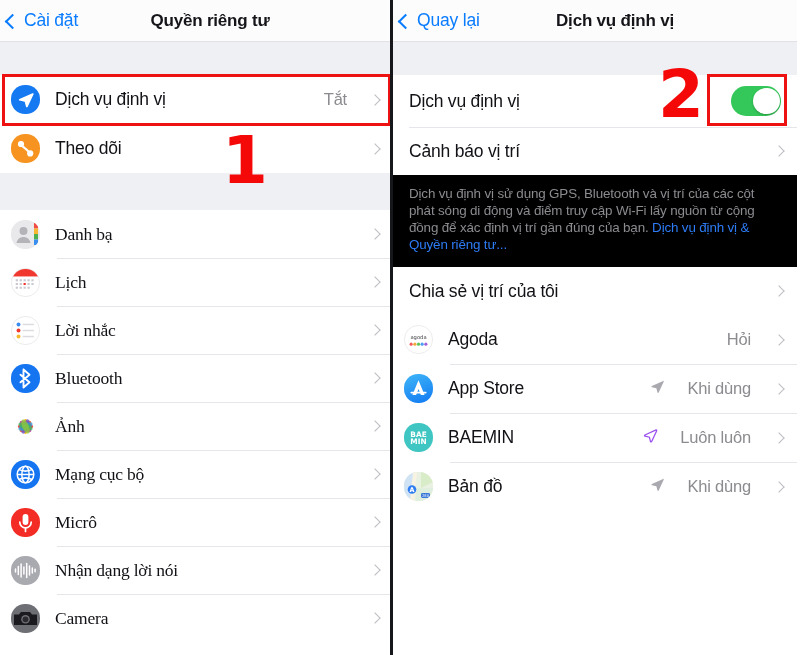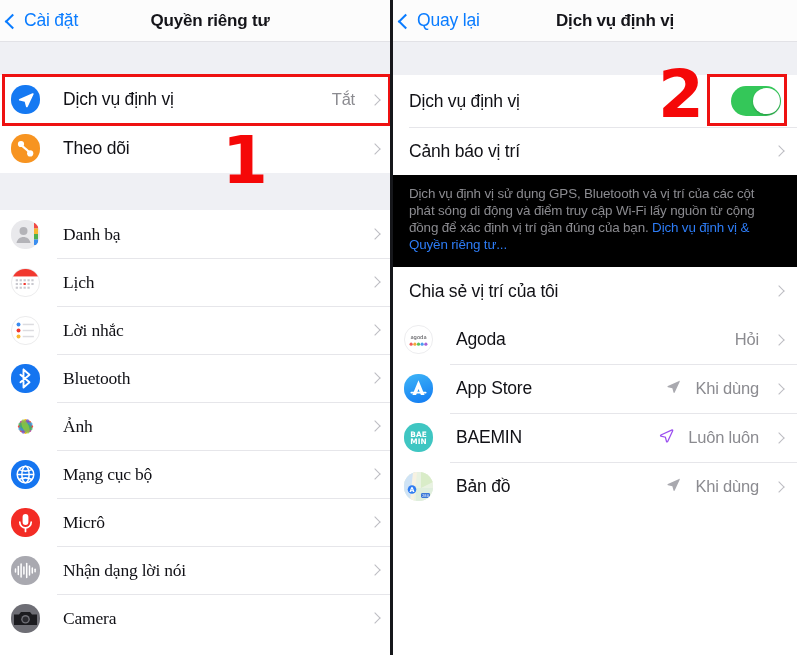--- a/index.html
+++ b/index.html
@@ -84,21 +84,21 @@
     letter-spacing: -0.2px;
     white-space: nowrap;
   }
   .row.no-icon { padding-left: 16px; }
   .row.no-icon + .row.no-icon::before { left: 16px; }
   .row-right {
     margin-left: auto;
     display: flex;
     align-items: center;
     padding-right: 11px;
-    gap: 14px;
+    gap: 22px;
   }
   .row-value {
     font-size: 16.5px;
     color: #8b8b90;
     letter-spacing: -0.2px;
     white-space: nowrap;
   }
   .chev-r {
     display: inline-block;
     width: 8px; height: 8px;
@@ -116,21 +116,21 @@
     line-height: 17px;
     padding: 9px 16px 11px 16px;
     letter-spacing: -0.15px;
   }
   .note .lnk { color: #2d7cf6; }
 
   
   .icon {
     width: 29px; height: 29px;
     border-radius: 14px;
-    margin-right: 23px;
+    margin-right: 15px;
     flex: 0 0 29px;
     position: relative;
     overflow: hidden;
     display: flex; align-items: center; 
   }
   .icon svg { display: block; }
 
   
   .toggle {
     width: 50px; height: 30px;

